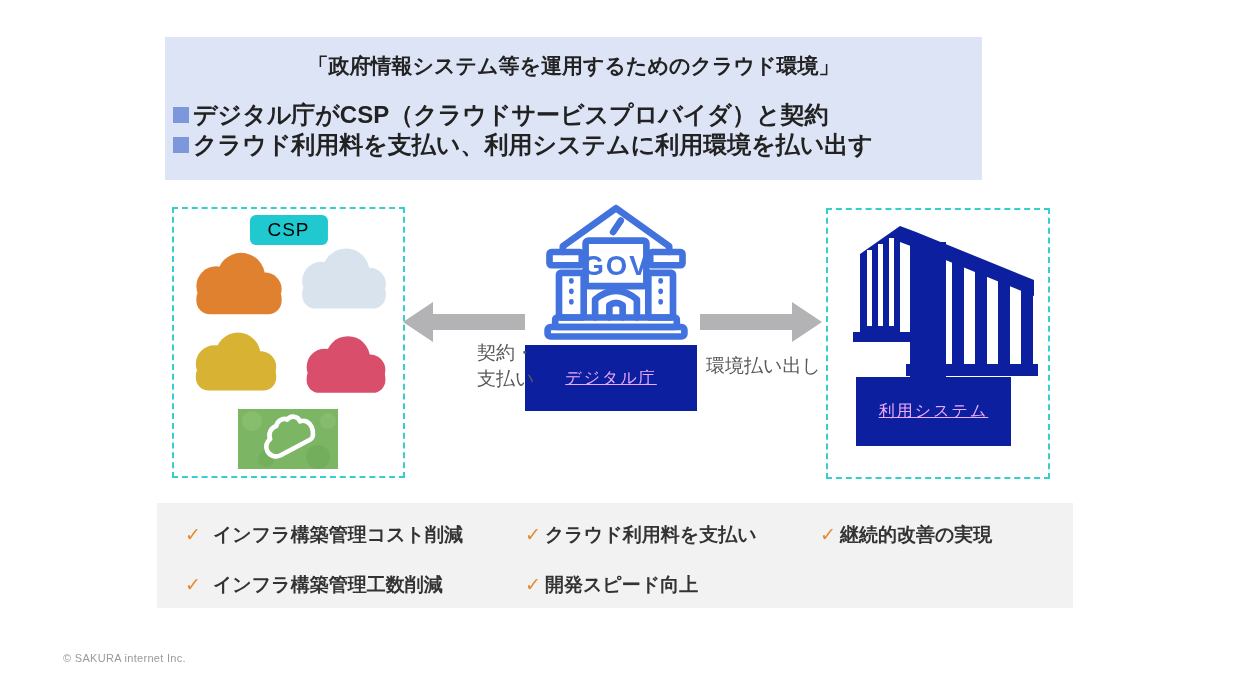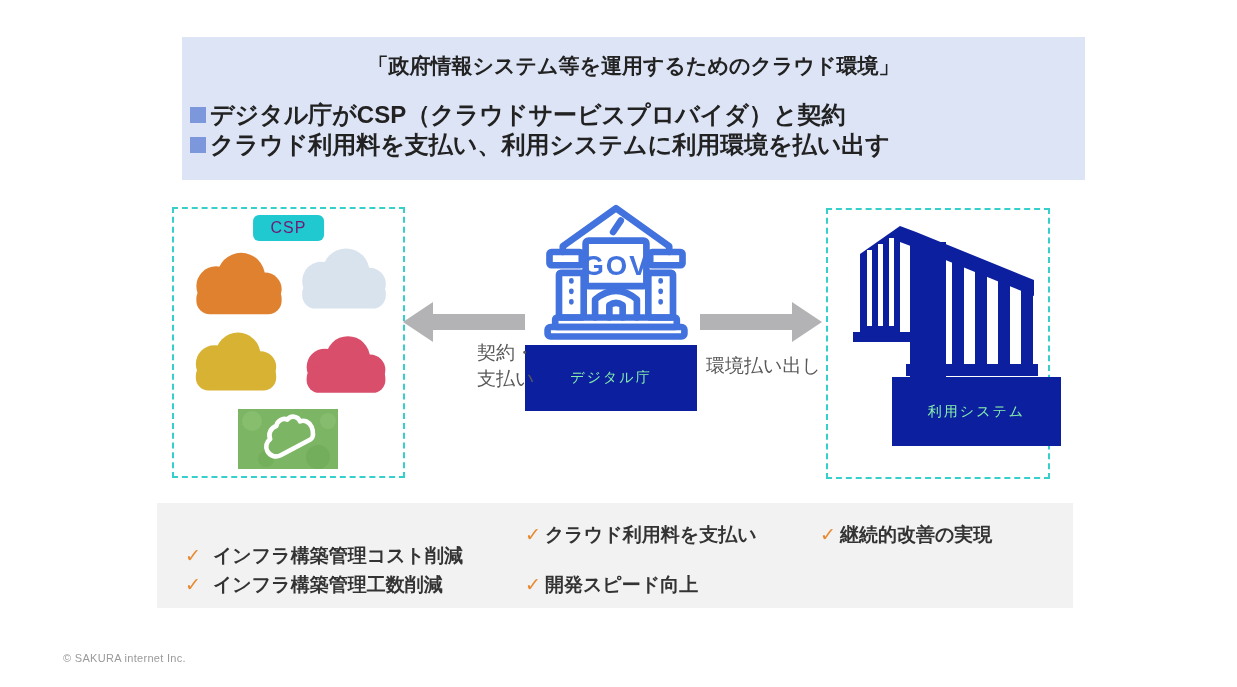--- a/index.html
+++ b/index.html
@@ -1,59 +1,59 @@
 <!DOCTYPE html>
 <html><head>
 <meta charset="utf-8">
 <style>
   html,body{margin:0;padding:0;background:#ffffff;}
   .stage{
     position:relative;width:1237px;height:687px;background:#ffffff;overflow:hidden;
     font-family:"Liberation Sans","DejaVu Sans",sans-serif;color:#1a1a1a;
   }
   
-  .banner{position:absolute;left:182px;top:37px;width:903px;height:143px;background:#dde4f6;}
+  .banner{position:absolute;left:165px;top:37px;width:817px;height:143px;background:#dde4f6;}
   .banner-title{margin-top:15px;text-align:center;font-size:21px;font-weight:bold;color:#222;}
   .bullets{margin:20px 0 0 8px;}
   .bullet{display:flex;align-items:center;font-size:24px;font-weight:bold;color:#222;line-height:30px;}
   .bullet-sq{width:16px;height:16px;background:#7d97dc;margin-right:4px;flex:0 0 auto;}
   
   .dash-box{position:absolute;border:2px dashed #35d0cc;background:#ffffff;box-sizing:border-box;}
   .csp-box{left:172px;top:207px;width:233px;height:271px;}
   .consumer-box{left:826px;top:208px;width:224px;height:271px;}
   .csp-badge{
     position:absolute;left:50%;top:6px;transform:translateX(-50%);
-    background:#1fc9cf;color:#701a75;font-size:16px;letter-spacing:1px;
+    background:#1fc9cf;color:#000000;font-size:19px;letter-spacing:1px;
     padding:4px 18px;border-radius:6px;
   }
   .cloud{position:absolute;}
   .green-card{position:absolute;left:64px;top:200px;width:100px;height:60px;}
   
   .gov-icon{position:absolute;left:540px;top:197px;width:152px;height:146px;}
   .navy-label{
-    position:absolute;background:#0c1f9e;color:#86efac;
+    position:absolute;background:#0c1f9e;color:#f0abfc;
     display:flex;align-items:center;justify-content:center;
-    font-size:14px;letter-spacing:2px;
+    font-size:16px;letter-spacing:2px;text-decoration:underline;
   }
   .gov-label{left:525px;top:345px;width:172px;height:66px;}
-  .consumer-label{left:892px;top:377px;width:169px;height:69px;}
+  .consumer-label{left:856px;top:377px;width:155px;height:69px;}
   .building-svg{position:absolute;left:848px;top:214px;width:192px;height:170px;}
   
   .arrow{position:absolute;width:122px;height:44px;}
   .arrow-left{left:403px;top:300px;}
   .arrow-right{left:700px;top:300px;}
   .arrow-label{position:absolute;color:#595959;font-size:19px;line-height:26px;}
   .label-left{left:447px;top:340px;margin-left:30px;}
   .label-right{left:694px;top:353px;margin-left:12px;}
   
   .benefits{position:absolute;left:157px;top:503px;width:916px;height:105px;background:#f2f2f2;}
   .benefit{position:absolute;font-size:19px;font-weight:bold;color:#333;white-space:nowrap;}
   .check{color:#e8892f;font-weight:bold;margin-right:4px;}
   .check-wide{margin-right:12px;}
-  .b-r1c1{left:28px;top:19px;margin-top:21px;} .b-r1c2{left:368px;top:19px;} .b-r1c3{left:663px;top:19px;}
+  .b-r1c1{left:28px;top:19px;} .b-r1c2{left:368px;top:19px;} .b-r1c3{left:663px;top:19px;}
   .b-r2c1{left:28px;top:69px;} .b-r2c2{left:368px;top:69px;}
   
   .footer{position:absolute;left:63px;top:644px;font-size:11px;color:#9a9a9a;letter-spacing:.3px;margin-top:8px;}
 </style>
 </head>
 <body>
 
 <div class="stage">
 
   <div class="banner">

